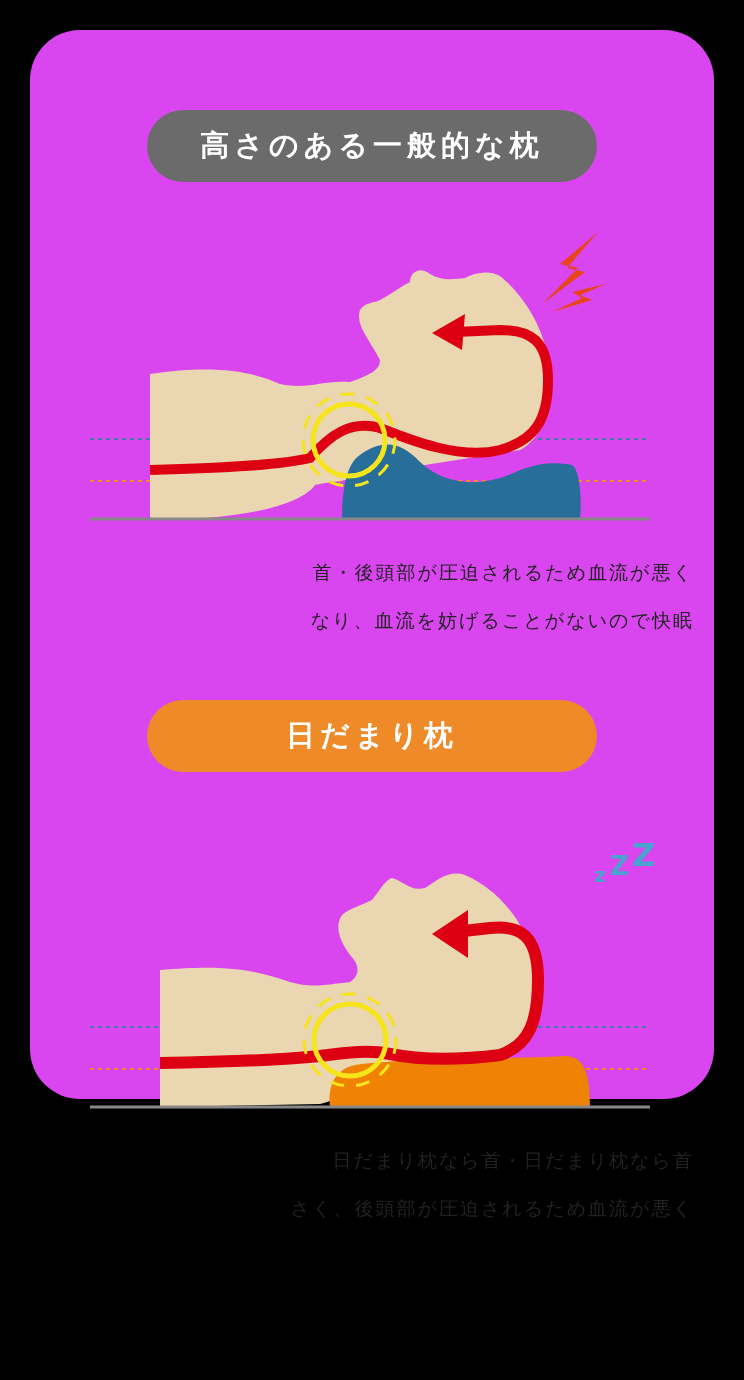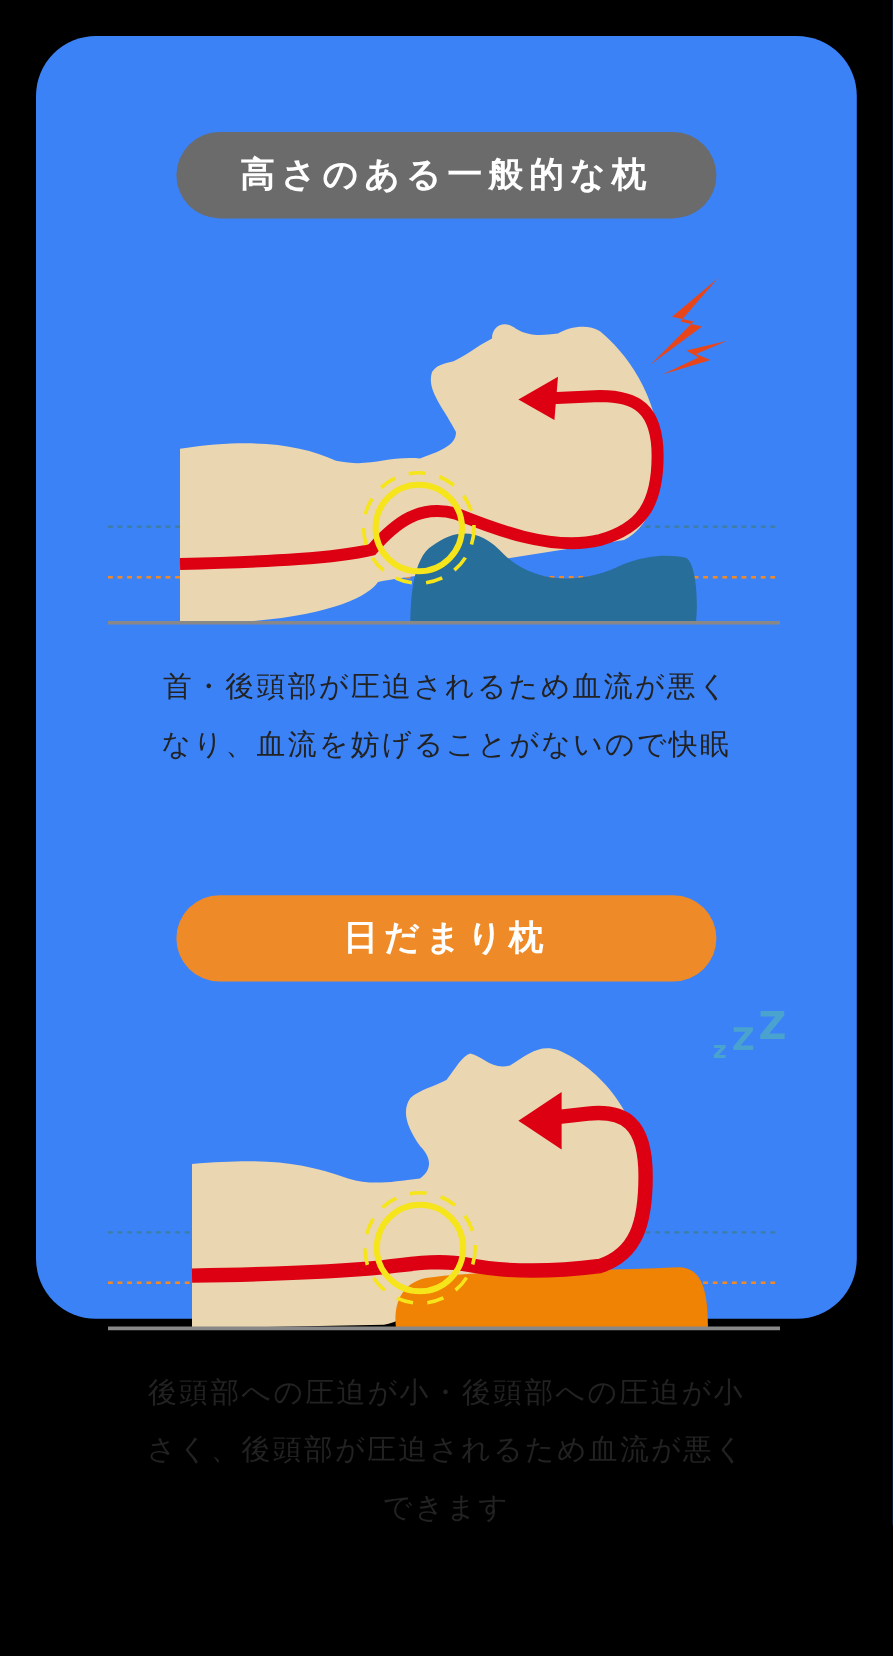--- a/index.html
+++ b/index.html
@@ -1,28 +1,28 @@
 <!DOCTYPE html>
 <html><head>
 <meta charset="utf-8">
 <style>
   html, body { margin:0; padding:0; }
   body { width:744px; height:1380px; background:#000; position:relative; overflow:hidden;
          font-family:"DejaVu Sans", "Liberation Sans", sans-serif; }
-  .card { position:absolute; left:30px; top:30px; width:684px; height:1069px; background:#3b82f6; border-radius:50px; }
+  .card { position:absolute; left:30px; top:30px; width:684px; height:1069px; background:#d946ef; border-radius:50px; }
   .pill { position:absolute; left:117px; width:450px; height:72px; border-radius:36px;
           color:#fff; font-size:29px; font-weight:bold; letter-spacing:5px;
           display:flex; align-items:center; justify-content:center; }
   .pill.gray { top:80px; background:#6b6b6b; }
-  .pill.orange { top:716px; background:#ef8a28;align-items:center; }
+  .pill.orange { top:670px; background:#ef8a28;align-items:center; }
   .illus { position:absolute; left:50px; width:580px; }
   .illus.top { top:170px; height:330px; }
   .illus.bottom { top:790px; height:300px; }
-  .caption { position:absolute; left:20px; width:644px; text-align:center;
-             font-size:24px; line-height:48px; color:#222; letter-spacing:2px; }
+  .caption { position:absolute; left:20px; width:644px; text-align:right;
+             font-size:19px; line-height:48px; color:#222; letter-spacing:2px; }
   .caption.c1 { top:518px; }
   .caption.c2 { top:1106px; }
 </style>
 </head>
 <body>
 
 <div class="card">
 
   <div class="pill gray">
     <span>高さのある一般的な枕</span>
@@ -67,17 +67,16 @@
     <circle cx="270" cy="220" r="46" fill="none" stroke="#f5e51a" stroke-width="3" stroke-dasharray="14,12"></circle>
     <g fill="#4aa3cf" font-family="DejaVu Sans, sans-serif" font-weight="bold">
       <text x="514" y="62" font-size="20">z</text>
       <text x="530" y="55" font-size="26">Z</text>
       <text x="552" y="46" font-size="32">Z</text>
     </g>
     <line x1="10" y1="287" x2="570" y2="287" stroke="#888" stroke-width="3"></line>
   </svg>
 
   <div class="caption c2">
-    <div>後頭部への圧迫が小・後頭部への圧迫が小</div>
+    <div>日だまり枕なら首・日だまり枕なら首</div>
     <div>さく、後頭部が圧迫されるため血流が悪く</div>
-    <div>できます</div>
   </div>
 </div>
 
 </body></html>

